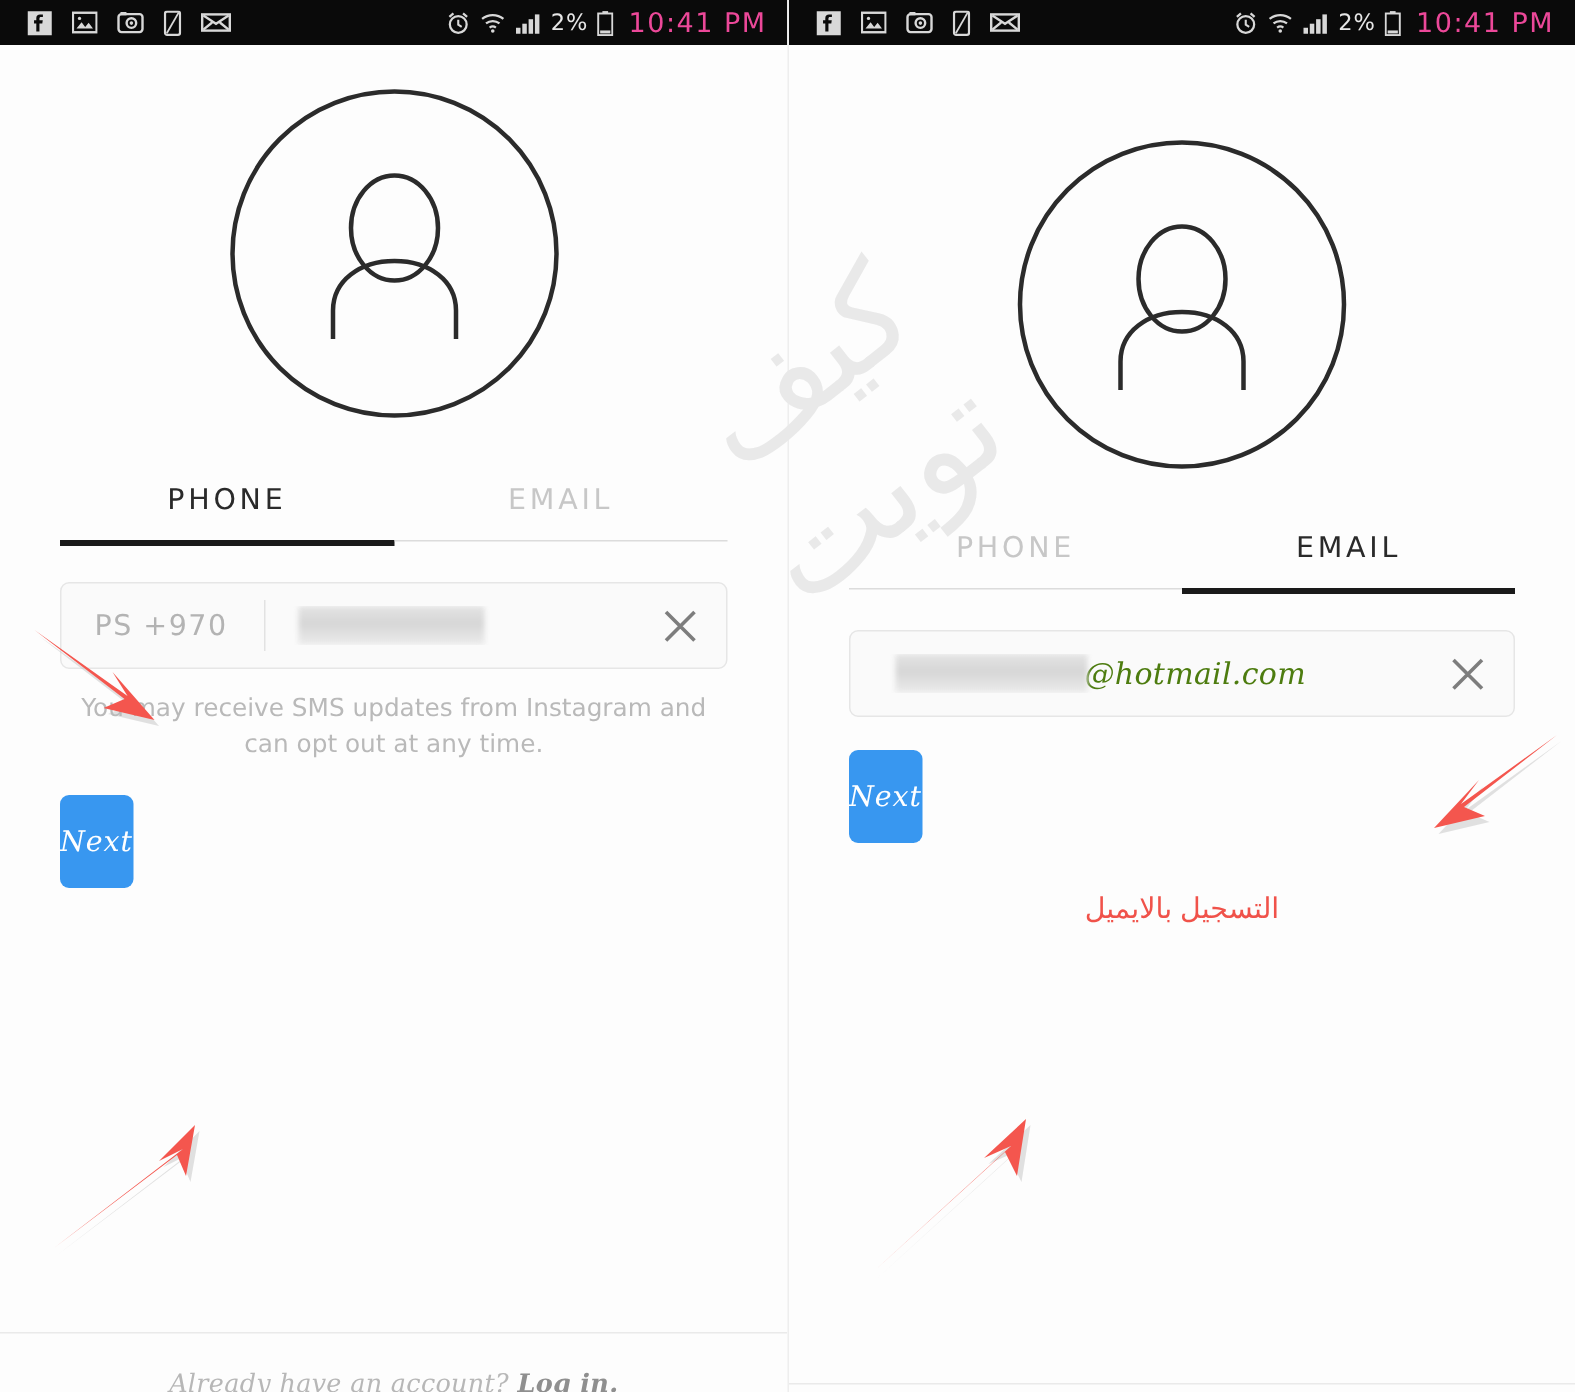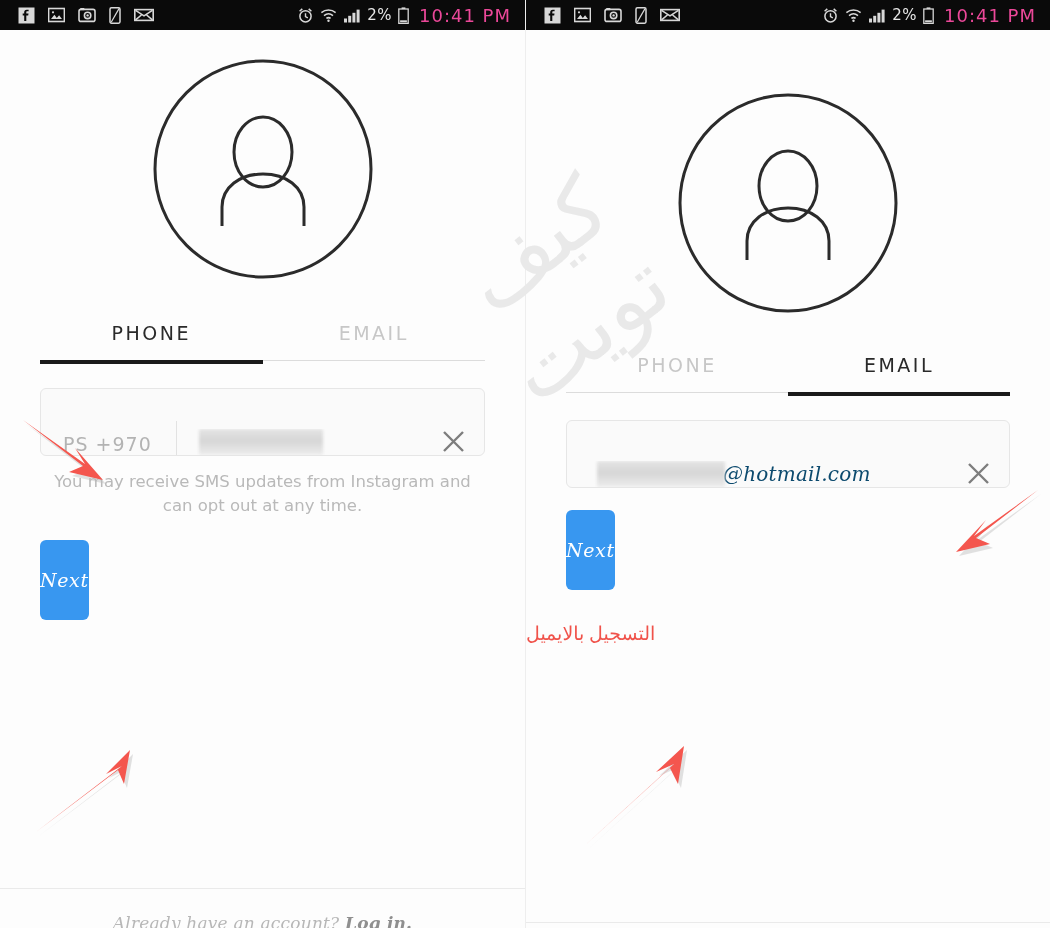--- a/index.html
+++ b/index.html
@@ -86,26 +86,26 @@
     display: flex;
     margin: 0 40px;
     height: 4px;
   }
   .tabline .seg { flex: 1; height: 1px; background: #dcdcdc; align-self: flex-start; }
   .tabline .seg.active { height: 4px; background: #1a1a1a; }
 
   
   .field {
     margin: 24px 40px 0 40px;
-    height: 68px;
+    height: 58px;
     background: #fafafa;
     border: 1px solid #e6e6e6;
     border-radius: 6px;
     display: flex;
-    align-items: flex-end;
+    align-items: center;
     padding: 0 0 0 22px;
   }
   .prefix {
     font-family: "DejaVu Sans", sans-serif;
     font-size: 19px;
     color: #b3b3b3;
     letter-spacing: 1px;
     padding-right: 24px;
   }
   .vsep { width: 1px; height: 34px; background: #e2e2e2; }
@@ -122,58 +122,58 @@
     border-radius: 2px;
     background: linear-gradient(180deg,#e4e4e4 0%,#d6d6d6 45%,#e0e0e0 70%,#ececec 100%);
     filter: blur(1.6px);
   }
   .blurred.phone-val { width: 124px; }
   .blurred.mail-val  { width: 128px; margin-right: -2px; }
   .field-text {
     font-family: "DejaVu Serif", serif;
     font-style: italic;
     font-size: 20px;
-    color: #0c4a6e;
+    color: #4d7c0f;
     letter-spacing: .2px;
   }
   .clear-btn {
     width: 62px;
     display: flex; align-items: center; justify-content: center;
     color: #7d7d7d;
   }
 
   .hint {
     margin: 14px 45px 0 45px;
     text-align: center;
     font-family: "DejaVu Sans", sans-serif;
     font-size: 16.5px;
     line-height: 1.45;
     color: #b9b9b9;
   }
 
   .next-btn {
     margin: 22px 40px 0 40px;
-    height: 80px;
+    height: 62px;
     background: #3897f0;
     border-radius: 6px;
     display: flex; align-items: center; justify-content: center;
     color: #ffffff;
     font-family: "DejaVu Serif", serif;
     font-style: italic;
     font-size: 19px;
     letter-spacing: .6px;
     border: none;
     cursor: pointer;
   }
 
   .note-ar {
     margin-top: 26px;
-    text-align: left;
+    text-align: center;
     color: #f0524a;
-    font-family: Liberation Serif, serif;
+    font-family: Liberation Sans, sans-serif;
     font-size: 19px;
     direction: rtl;
   }
 
   
   .footer {
     position: absolute;
     left: 0; right: 0; bottom: 0;
     height: 68px;
     border-top: 1px solid #eaeaea;

